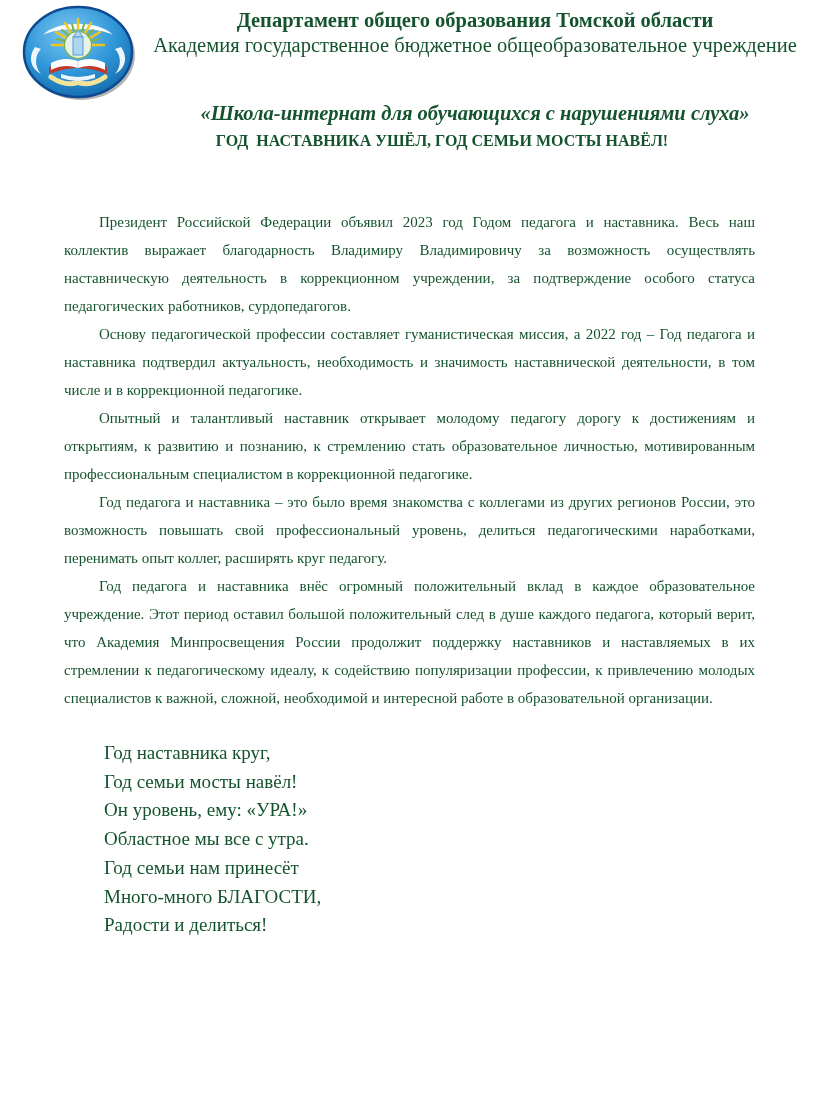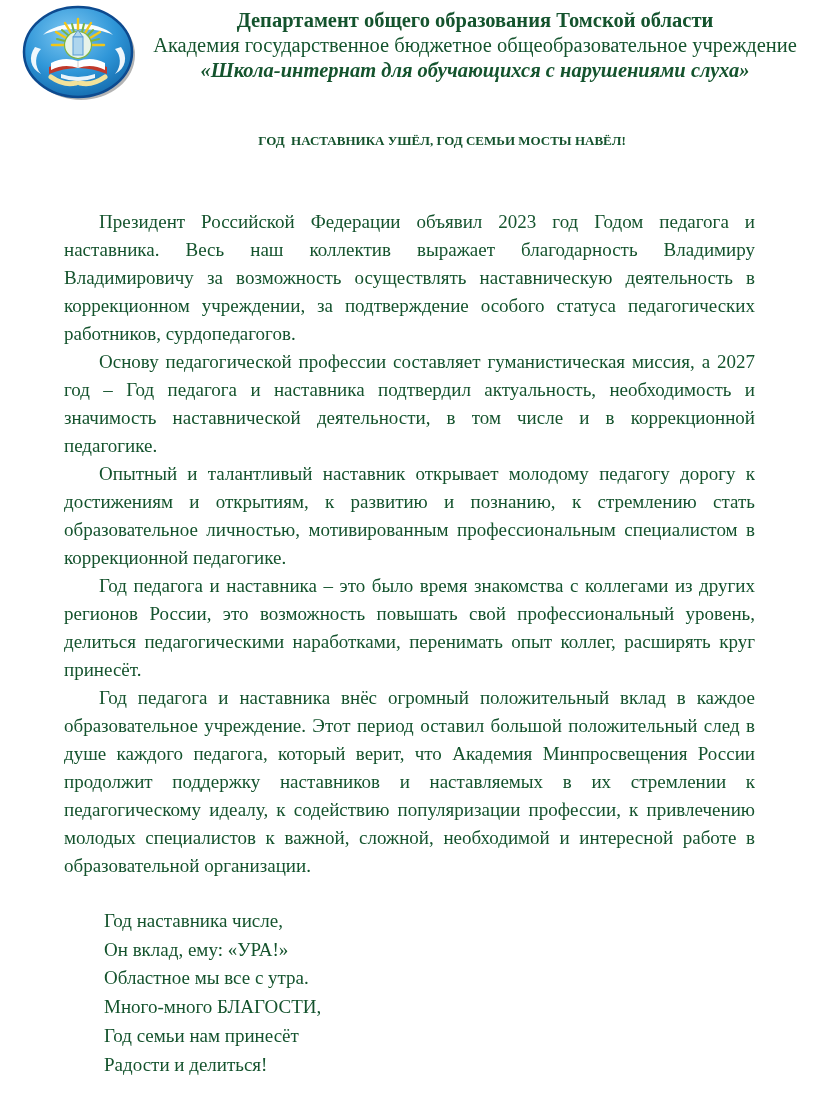--- a/index.html
+++ b/index.html
@@ -23,33 +23,33 @@
   .logo-wrap { width: 122px; flex: none; }
   .header-lines {
     flex: 1;
     text-align: center;
     font-size: 20.5px;
     line-height: 25px;
     padding-top: 3px;
     white-space: nowrap;
   }
   .h-bold { font-weight: bold; }
-  .h-bold-italic { font-weight: bold; font-style: italic; }
+  .h-bold-italic { font-weight: bold; font-style: italic; margin-top: 43px; }
   .doc-title {
-    font-size: 13px;
+    font-size: 16px;
     font-weight: bold;
     text-align: center;
     margin: 27px 28px 12px 96px;
     white-space: pre;
     line-height: 26px;
   }
   .body-text {
     margin: 54px 61px 0 64px;
     text-align: justify;
-    font-size: 19px;
+    font-size: 15px;
     line-height: 28px;
   }
   .body-text p { margin: 0; text-indent: 35px; }
   .poem {
     margin: 27px 0 0 104px;
     font-size: 19px;
     line-height: 28.7px;
   }
 </style>
 </head>
@@ -104,28 +104,29 @@
       <div class="h-bold">Департамент общего образования Томской области</div>
       <div>Академия государственное бюджетное общеобразовательное учреждение</div>
       <div class="h-bold-italic">«Школа-интернат для обучающихся с нарушениями слуха»</div>
     </div>
   </header>
 
   <h1 class="doc-title">ГОД  НАСТАВНИКА УШЁЛ, ГОД СЕМЬИ МОСТЫ НАВЁЛ!</h1>
 
   <div class="body-text">
     <p>Президент Российской Федерации объявил 2023 год Годом педагога и наставника. Весь наш коллектив выражает благодарность Владимиру Владимировичу за возможность осуществлять наставническую деятельность в коррекционном учреждении, за подтверждение особого статуса педагогических работников, сурдопедагогов.</p>
-    <p>Основу педагогической профессии составляет гуманистическая миссия, а 2027 год – Год педагога и наставника подтвердил актуальность, необходимость и значимость наставнической деятельности, в том числе и в коррекционной педагогике.</p>
+    <p>Основу педагогической профессии составляет гуманистическая миссия, а 2022 год – Год педагога и наставника подтвердил актуальность, необходимость и значимость наставнической деятельности, в том числе и в коррекционной педагогике.</p>
     <p>Опытный и талантливый наставник открывает молодому педагогу дорогу к достижениям и открытиям, к развитию и познанию, к стремлению стать образовательное личностью, мотивированным профессиональным специалистом в коррекционной педагогике.</p>
-    <p>Год педагога и наставника – это было время знакомства с коллегами из других регионов России, это возможность повышать свой профессиональный уровень, делиться педагогическими наработками, перенимать опыт коллег, расширять круг принесёт.</p>
+    <p>Год педагога и наставника – это было время знакомства с коллегами из других регионов России, это возможность повышать свой профессиональный уровень, делиться педагогическими наработками, перенимать опыт коллег, расширять круг педагогу.</p>
     <p>Год педагога и наставника внёс огромный положительный вклад в каждое образовательное учреждение. Этот период оставил большой положительный след в душе каждого педагога, который верит, что Академия Минпросвещения России продолжит поддержку наставников и наставляемых в их стремлении к педагогическому идеалу, к содействию популяризации профессии, к привлечению молодых специалистов к важной, сложной, необходимой и интересной работе в образовательной организации.</p>
   </div>
 
   <div class="poem">
-    <div>Год наставника числе,</div>
-    <div>Он вклад, ему: «УРА!»</div>
+    <div>Год наставника круг,</div>
+    <div>Год семьи мосты навёл!</div>
+    <div>Он уровень, ему: «УРА!»</div>
     <div>Областное мы все с утра.</div>
+    <div>Год семьи нам принесёт</div>
     <div>Много-много БЛАГОСТИ,</div>
-    <div>Год семьи нам принесёт</div>
     <div>Радости и делиться!</div>
   </div>
 
 </div>
 
 </body></html>

